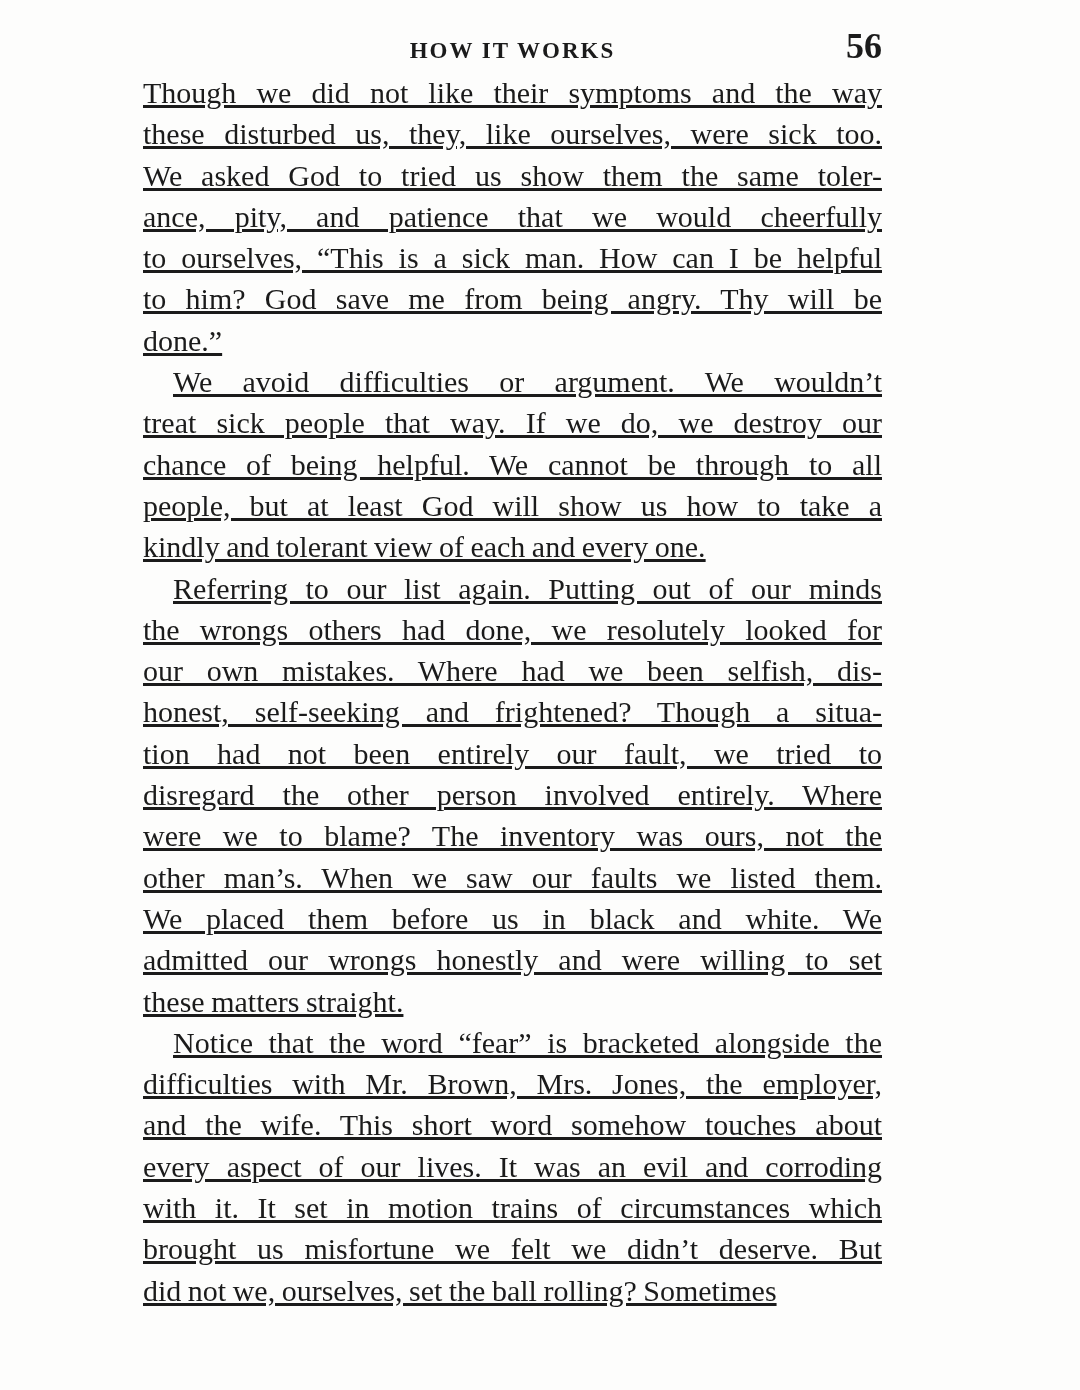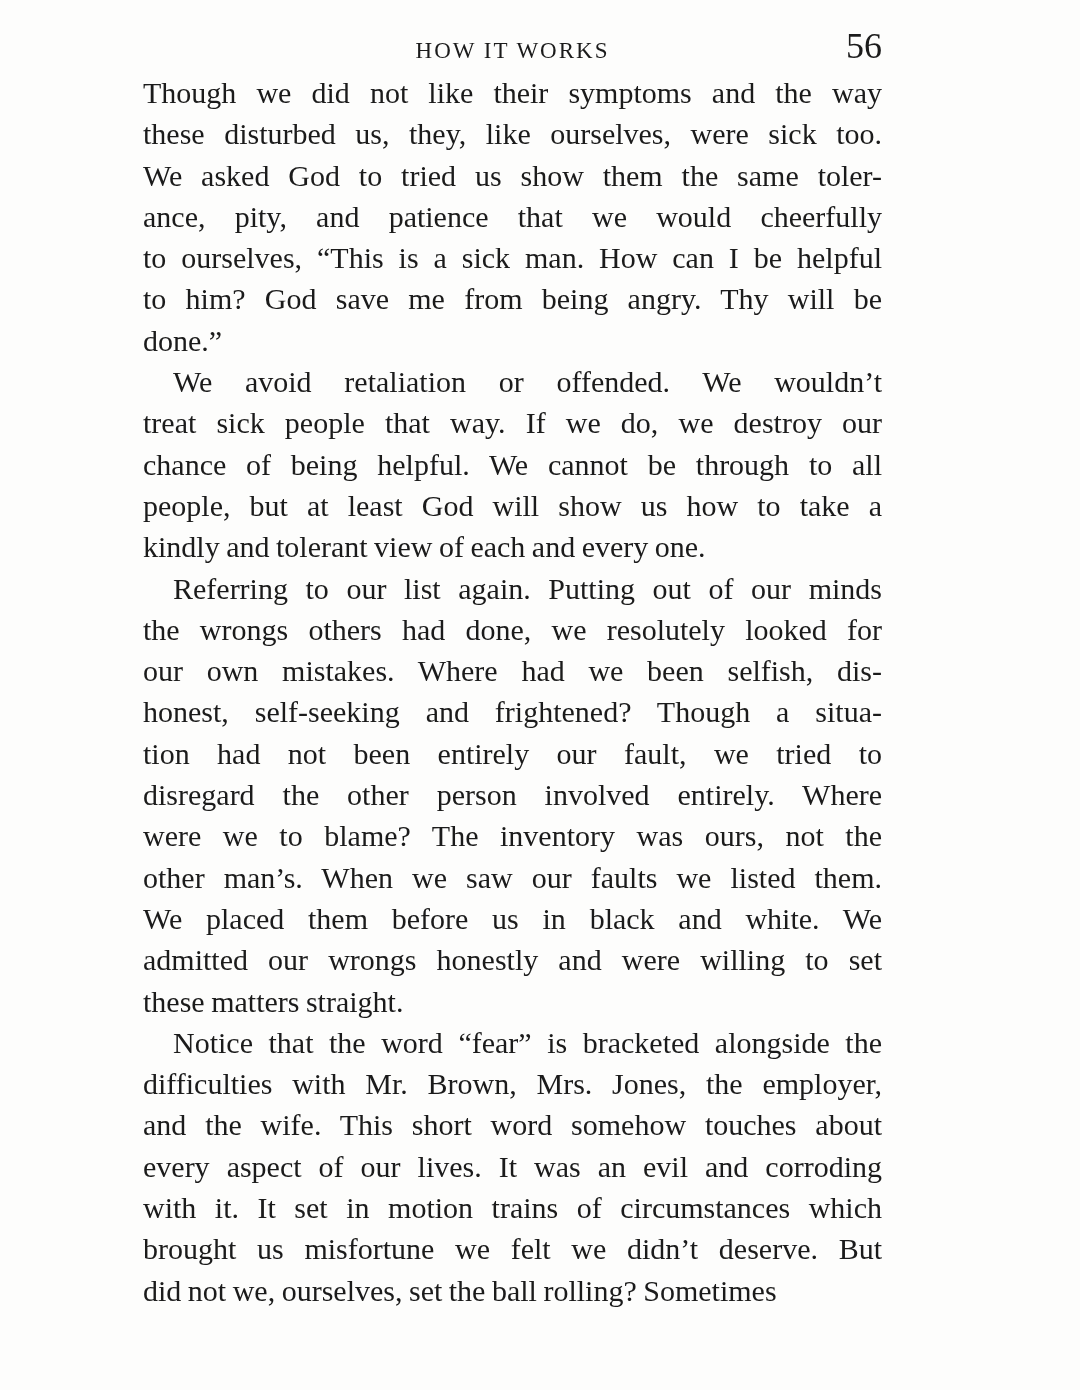--- a/index.html
+++ b/index.html
@@ -14,20 +14,21 @@
     position: absolute;
     left: 143px;
     top: 30px;
     width: 739px;
     color: var(--text-color, #1b1b1b);
     font-family: "Liberation Serif", "DejaVu Serif", serif;
   }
   .page-header {
     position: relative;
     height: 42px;
+    font-weight: bold;
   }
   .chapter-title {
     position: absolute;
     left: 0;
     right: 0;
     top: 7px;
     text-align: center;
     font-size: 23px;
     letter-spacing: 2px;
     line-height: 28px;
@@ -37,20 +38,21 @@
     right: 0;
     top: -4px;
     font-size: 36px;
     line-height: 40px;
   }
   .text-block {
     width: 739px;
   }
   .paragraph {
     margin: 0;
+    text-decoration: underline;
   }
   .line {
     height: 41.3px;
     line-height: 41.3px;
     font-size: 30px;
     word-spacing: -1px;
     text-align: justify;
     text-align-last: justify;
   }
   .line.para-end {
@@ -72,21 +74,21 @@
       <div class="paragraph">
         <div class="line">Though we did not like their symptoms and the way</div>
         <div class="line">these disturbed us, they, like ourselves, were sick too.</div>
         <div class="line">We asked God to tried us show them the same toler-</div>
         <div class="line">ance, pity, and patience that we would cheerfully</div>
         <div class="line">to ourselves, “This is a sick man. How can I be helpful</div>
         <div class="line">to him? God save me from being angry. Thy will be</div>
         <div class="line para-end">done.”</div>
       </div>
       <div class="paragraph">
-        <div class="line indent">We avoid retaliation or offended. We wouldn’t</div>
+        <div class="line indent">We avoid difficulties or argument. We wouldn’t</div>
         <div class="line">treat sick people that way. If we do, we destroy our</div>
         <div class="line">chance of being helpful. We cannot be through to all</div>
         <div class="line">people, but at least God will show us how to take a</div>
         <div class="line para-end">kindly and tolerant view of each and every one.</div>
       </div>
       <div class="paragraph">
         <div class="line indent">Referring to our list again. Putting out of our minds</div>
         <div class="line">the wrongs others had done, we resolutely looked for</div>
         <div class="line">our own mistakes. Where had we been selfish, dis-</div>
         <div class="line">honest, self-seeking and frightened? Though a situa-</div>

